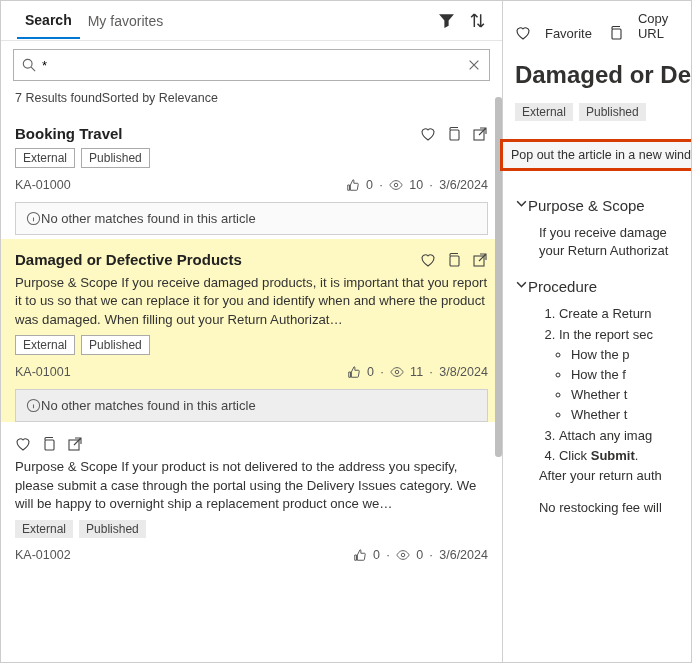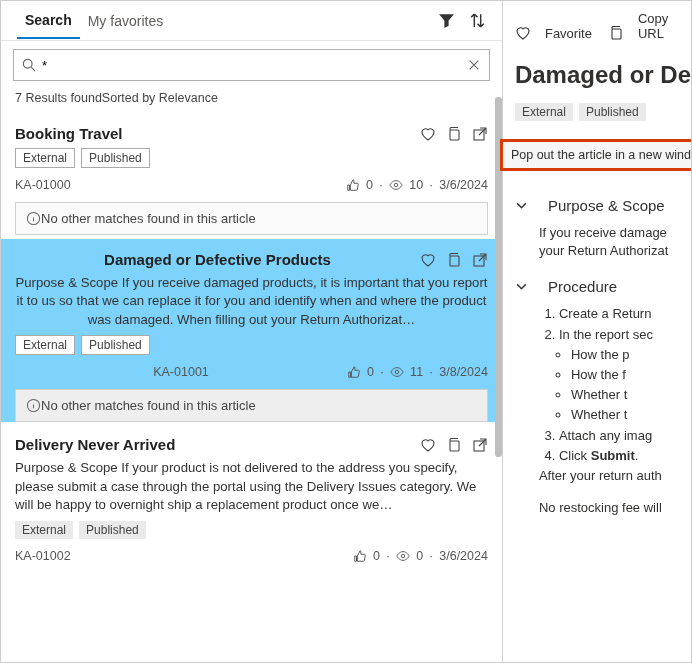--- a/index.html
+++ b/index.html
@@ -80,23 +80,22 @@
     }
     
     .results {
       flex: 1;
       overflow-y: auto;
     }
     .card {
       padding: 10px 14px 0;
     }
     .card.sel {
-      background: #7dd3fc;
+      background: #fef9c3;
       padding-top: 12px;
-      text-align: center;
     }
     .card-head {
       display: flex;
       align-items: center;
       margin-bottom: 6px;
     }
     .card-title {
       font-size: 15px;
       font-weight: 600;
       color: #222;
@@ -161,22 +160,21 @@
       top: 138px;
       border: 3px solid #d83b01;
       background: #f6f6f6;
       padding: 6px 8px;
       font-size: 12.5px;
       white-space: nowrap;
       z-index: 10;
     }
     .section-h {
       display: flex;
-      align-items: center;
-      gap: 20px;
+      gap: 0;
       font-size: 15px;
       font-weight: 400;
       margin: 18px 0 10px;
       cursor: pointer;
     }
     .section-h svg { width: 13px; height: 13px; }
     .section-body {
       font-size: 13px;
       line-height: 1.4;
       padding-left: 24px;
@@ -321,21 +319,20 @@
     <div class="no-match dark">
           <svg width="15" height="15" viewBox="0 0 16 16" fill="none" stroke="#666" stroke-width="1.1">
             <circle cx="8" cy="8" r="6.5"></circle>
             <path d="M8 5v.01M8 7v4"></path>
           </svg>
           <span>No other matches found in this article</span>
         </div>
   </div>
       <div class="card">
     <div class="card-head">
-      <div class="card-title">Delivery Never Arrived</div>
       <div class="card-icons">
         <span class="icon">
               <svg viewBox="0 0 16 16" fill="none" stroke="#444" stroke-width="1.1">
                 <path d="M8 14S2 10 2 5.5A3.5 3.5 0 018 4a3.5 3.5 0 016 1.5C14 10 8 14 8 14z"></path>
               </svg>
             </span>
         <span class="icon">
               <svg viewBox="0 0 16 16" fill="none" stroke="#444" stroke-width="1.1">
                 <rect x="4" y="4" width="9" height="10" rx="1"></rect>
                 <path d="M4 4V2.5A1 1 0 015 1.5h7"></path>

